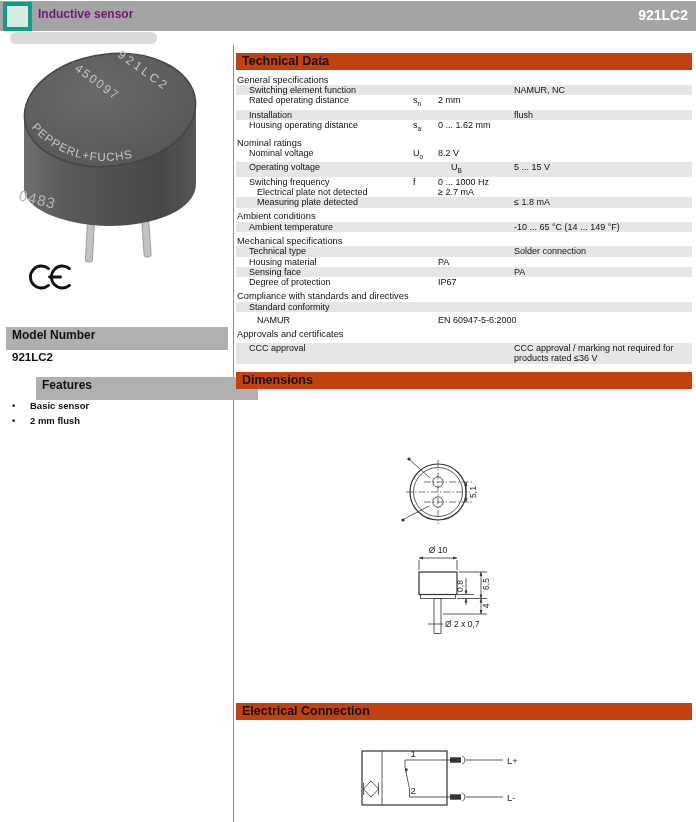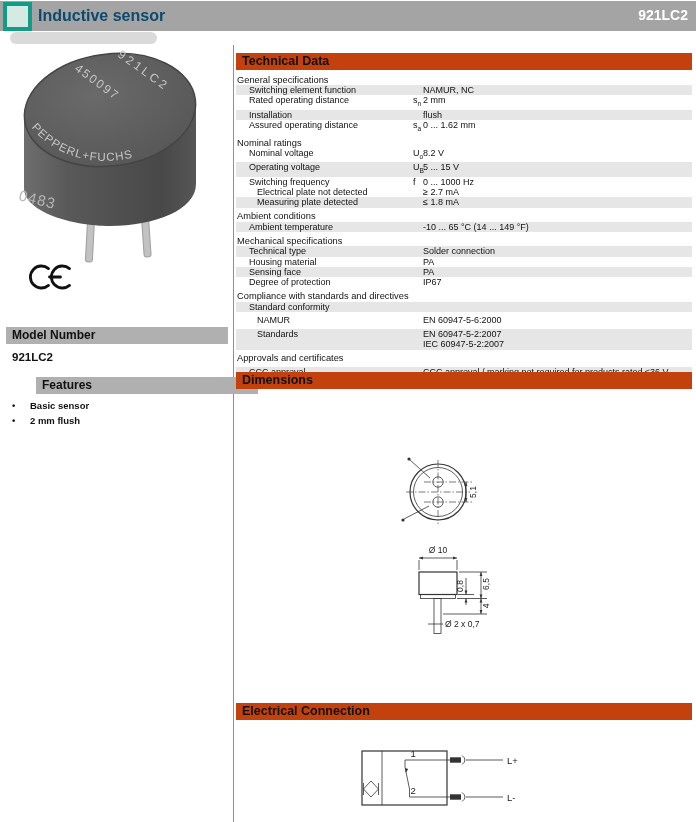--- a/index.html
+++ b/index.html
@@ -3,52 +3,52 @@
 <meta charset="utf-8">
 <style>
   html,body{margin:0;padding:0;background:#fff;}
   .page{position:relative;width:696px;height:822px;background:#fff;overflow:hidden;
         font-family:"Liberation Sans",sans-serif;color:#111;}
 
   
   .hdr{position:absolute;left:0;top:1px;width:696px;height:30px;background:#a4a4a4;}
   .hdr-icon{position:absolute;left:3px;top:1px;width:21px;height:21px;
             background:#d5eae2;border:4px solid #129c86;}
-  .hdr-title{position:absolute;left:38px;top:6px;font-size:16px;font-weight:bold;color:#0c4a6e;}
+  .hdr-title{position:absolute;left:38px;top:6px;font-size:12px;font-weight:bold;color:#701a75;}
   .hdr-model{position:absolute;right:8px;top:6px;font-size:14px;font-weight:bold;color:#fff;}
   .hdr-tab{position:absolute;left:10px;top:32px;width:147px;height:12px;background:#dadada;border-radius:6px;}
 
   
   .divider{position:absolute;left:233px;top:45px;width:1px;height:777px;background:#8f8f8f;}
 
   
   .photo{position:absolute;left:14px;top:40px;width:192px;height:225px;}
   .ce{position:absolute;left:24px;top:258px;width:80px;height:40px;}
-  .lbar{position:absolute;left:6px;width:222px;height:17px;background:#b0b0b0;
+  .lbar{position:absolute;left:6px;width:222px;height:23px;background:#b0b0b0;
         font-size:12px;font-weight:bold;line-height:17px;padding-left:6px;box-sizing:border-box;}
   .lbar.model{top:327px;} .lbar.features{top:377px;margin-left:30px;}
   .model-value{position:absolute;left:12px;top:351px;font-size:11.5px;font-weight:bold;}
   .feat-list{position:absolute;left:10px;top:398px;width:215px;}
   .feat-item{display:flex;font-size:9.5px;font-weight:bold;line-height:15px;}
   .feat-item .dot{width:18px;text-align:left;padding-left:2px;}
 
   
   .rbar{position:absolute;left:236px;width:456px;height:17px;background:#c2410c;
         font-size:12.5px;font-weight:bold;line-height:17px;padding-left:6px;box-sizing:border-box;}
   .rbar.tech{top:53px;} .rbar.dims{top:372px;} .rbar.elec{top:703px;}
 
   
   .tech-table{position:absolute;left:236px;top:71px;width:456px;font-size:9px;}
   .sec-title{font-size:9.3px;font-weight:normal;line-height:10.5px;padding:3.5px 0 0 1px;}
   .trow{display:grid;grid-template-columns:177px 10px 1fr;line-height:10.4px;min-height:10.4px;}
-  .trow.shaded{background:#e6e6e6;}
+  .trow.shaded{background:#e6e6e6;gap:38px;}
   .trow.gap{margin-top:3px;}
   .trow .lbl.i1{padding-left:13px;} .trow .lbl.i2{padding-left:21px;}
   .trow .sym sub{font-size:6.5px;}
-  .trow .val div{line-height:10.4px;}
+  .trow .val div{line-height:10.4px;margin-left:15px;}
 
   
   .dim-svg{position:absolute;left:236px;top:396px;}
   .elec-svg{position:absolute;left:236px;top:724px;}
   .draw-line{stroke:#333;fill:none;}
   .thin{stroke-width:0.8;} .med{stroke-width:1.2;}
   .cl{stroke:#444;stroke-width:0.7;fill:none;stroke-dasharray:7 2 1.5 2;}
   .dtxt{font-size:8.5px;fill:#222;}
   .etxt{font-size:9.5px;fill:#222;}
   .arr{fill:#333;stroke:none;}
@@ -135,21 +135,21 @@
         </span>
       </div>
       <div class="trow shaded">
         <span class="lbl i1">Installation</span>
         <span class="sym"></span>
         <span class="val">
           <div>flush</div>
         </span>
       </div>
       <div class="trow">
-        <span class="lbl i1">Assured operating distance</span>
+        <span class="lbl i1">Housing operating distance</span>
         <span class="sym">s<sub>a</sub></span>
         <span class="val">
           <div>0 ... 1.62 mm</div>
         </span>
       </div>
       <div class="sec-title">Nominal ratings</div>
       <div class="trow">
         <span class="lbl i1">Nominal voltage</span>
         <span class="sym">U<sub>o</sub></span>
         <span class="val">
@@ -225,28 +225,20 @@
       <div class="trow shaded">
         <span class="lbl i1">Standard conformity</span>
         <span class="sym"></span>
         <span class="val"></span>
       </div>
       <div class="trow gap">
         <span class="lbl i2">NAMUR</span>
         <span class="sym"></span>
         <span class="val">
           <div>EN 60947-5-6:2000</div>
-        </span>
-      </div>
-      <div class="trow shaded gap">
-        <span class="lbl i2">Standards</span>
-        <span class="sym"></span>
-        <span class="val">
-          <div>EN 60947-5-2:2007</div>
-          <div>IEC 60947-5-2:2007</div>
         </span>
       </div>
       <div class="sec-title">Approvals and certificates</div>
       <div class="trow shaded gap">
         <span class="lbl i1">CCC approval</span>
         <span class="sym"></span>
         <span class="val">
           <div>CCC approval / marking not required for products rated ≤36 V</div>
         </span>
       </div>

